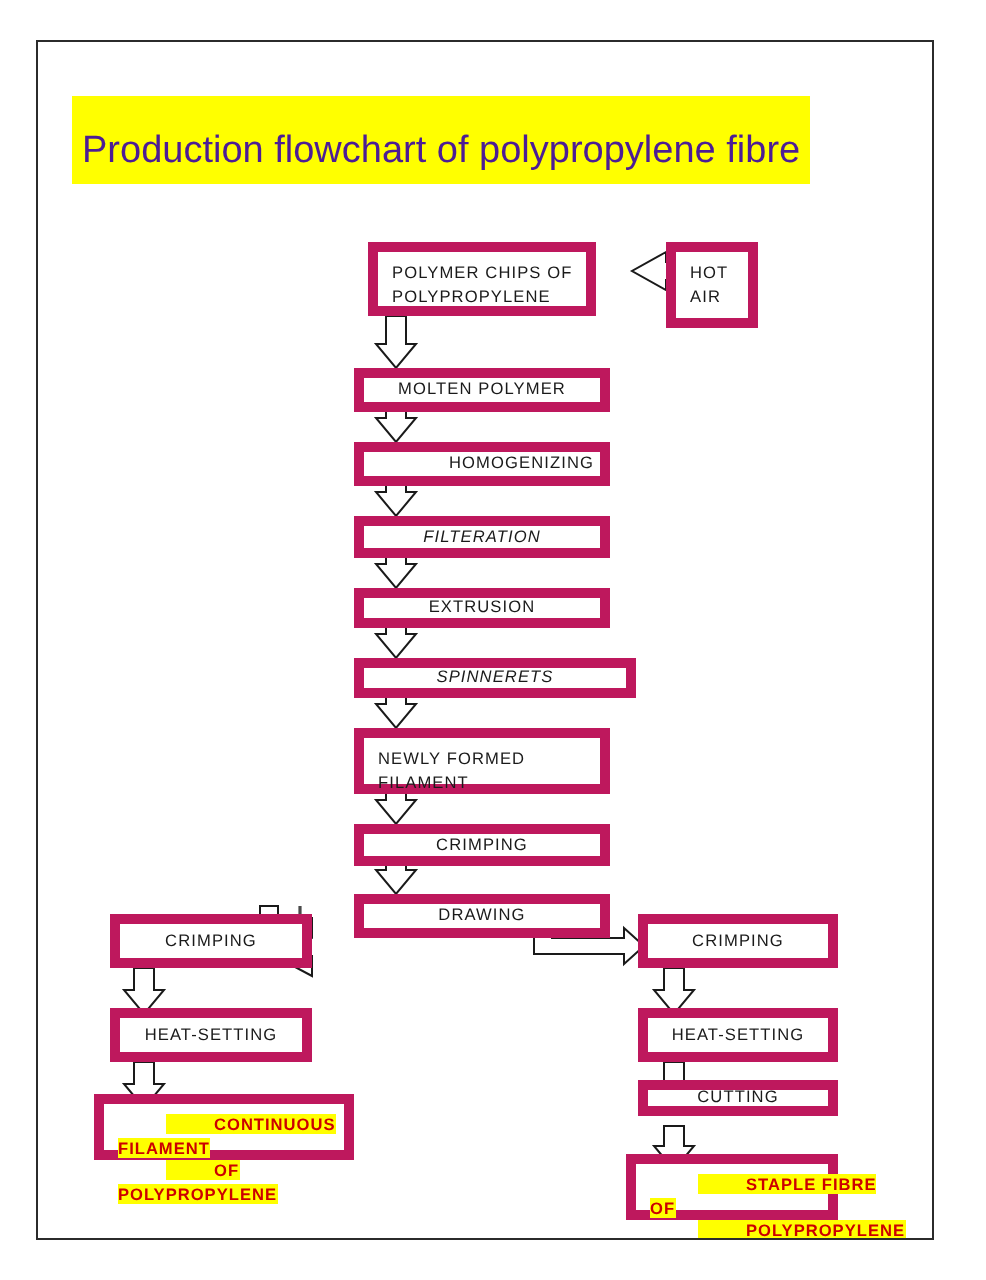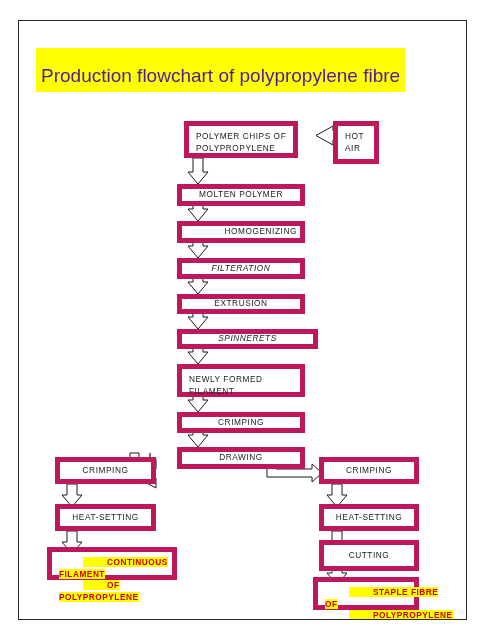--- a/index.html
+++ b/index.html
@@ -183,21 +183,21 @@
   </div>
 
   <div class="node" style="left:300px;top:436px;width:100px;height:27px;">
     <span class="txt">CRIMPING</span>
   </div>
 
   <div class="node" style="left:300px;top:483px;width:100px;height:27px;">
     <span class="txt">HEAT-SETTING</span>
   </div>
 
-  <div class="node" style="left:300px;top:519px;width:100px;height:31px;">
+  <div class="node" style="left:300px;top:519px;width:100px;height:18px;">
     <span class="txt">CUTTING</span>
   </div>
 
   <div class="node multi" style="left:294px;top:556px;width:106px;height:33px;">
     <span class="txt hl">
       <span><span>STAPLE FIBRE OF</span></span><br>
       <span><span>POLYPROPYLENE</span></span>
     </span>
   </div>
 

